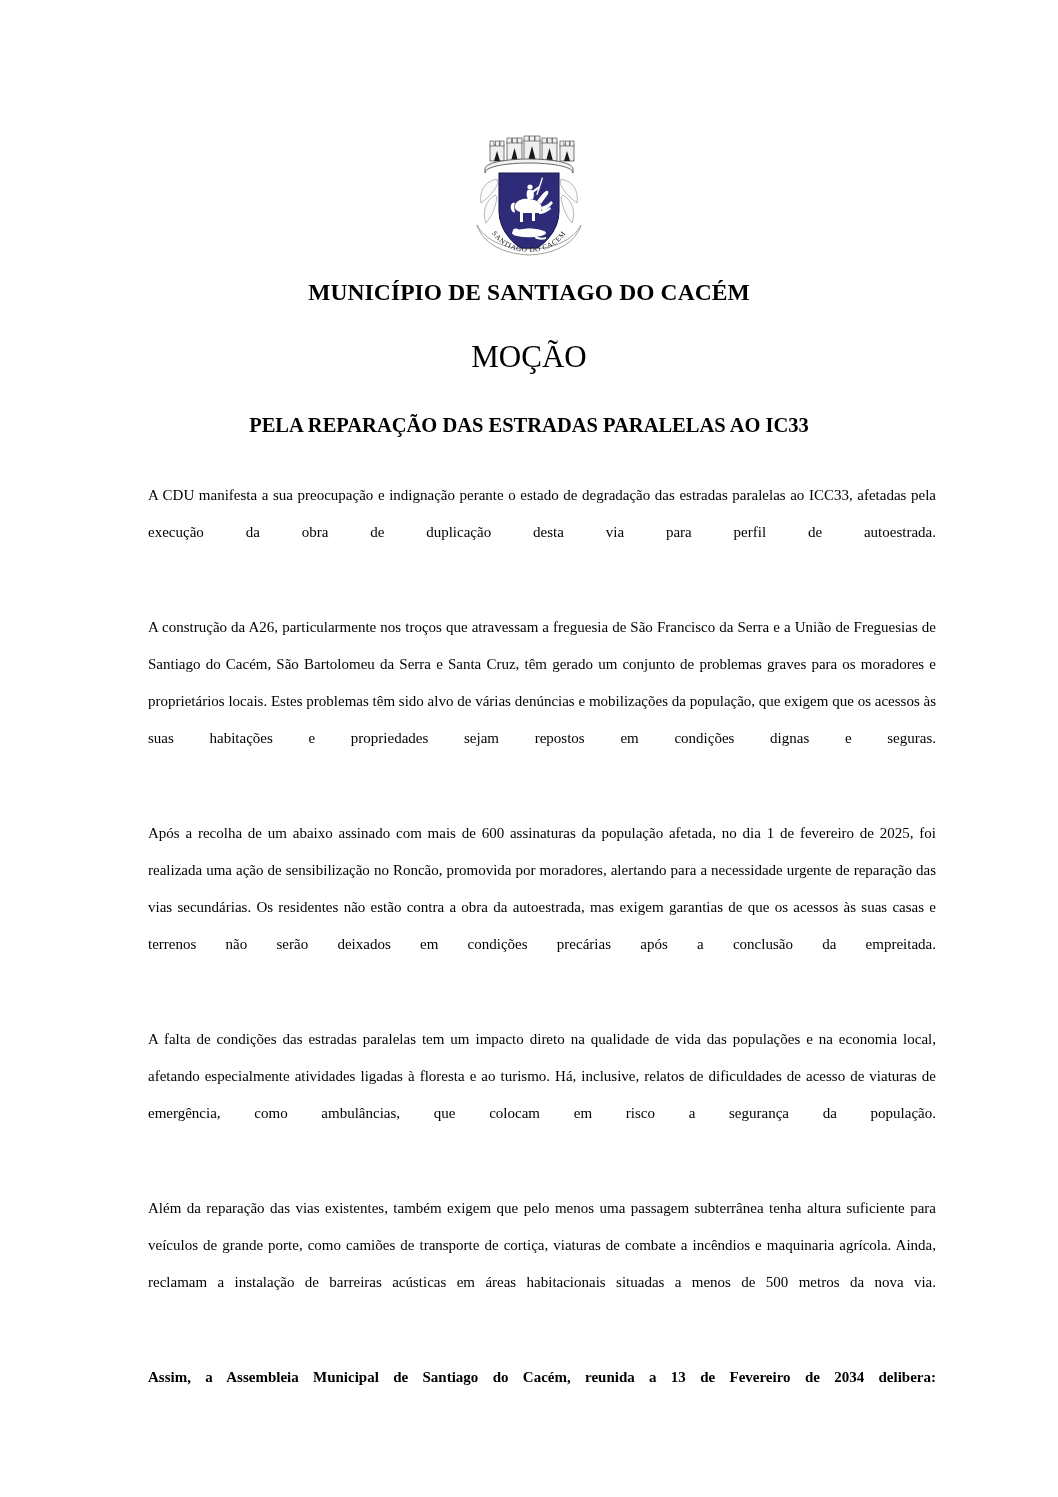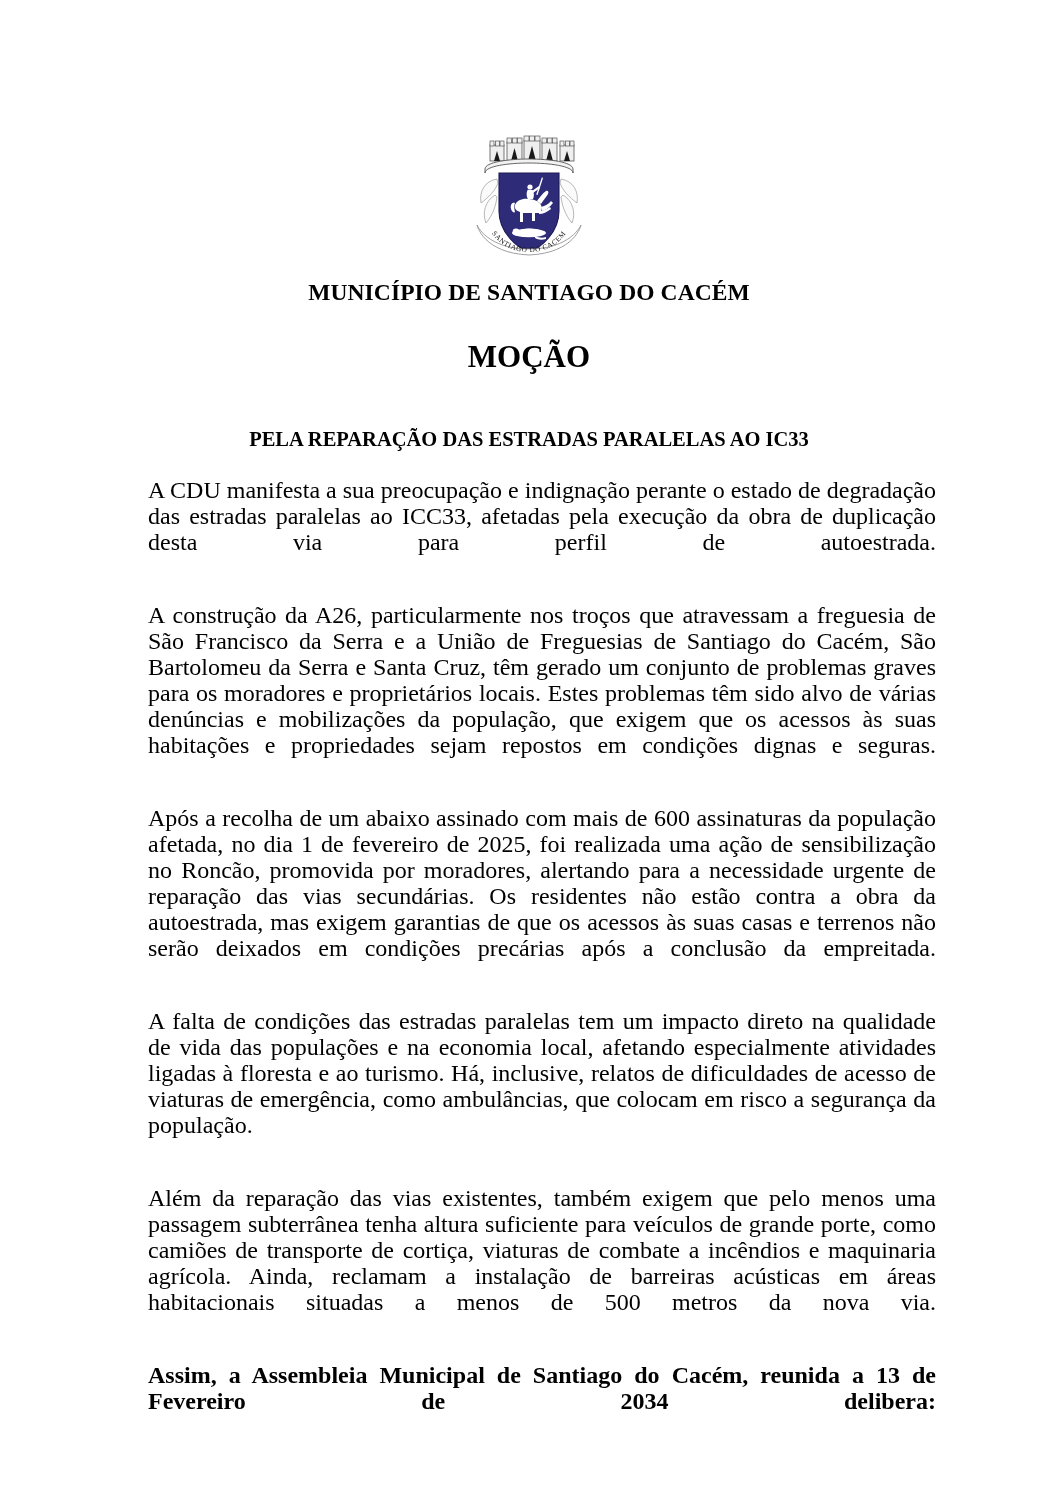--- a/index.html
+++ b/index.html
@@ -48,42 +48,42 @@
     text-align: center;
   }
   .org-line {
     font-weight: bold;
     font-size: 23.5px;
     line-height: 28px;
     letter-spacing: 0.1px;
     font-family: Liberation Serif, serif;
   }
   .doc-type {
-    font-weight: bold;
+    font-weight: normal;
     font-size: 31px;
     line-height: 36px;
     margin-top: 33px;
   }
   .subject {
     font-weight: bold;
     font-size: 20.5px;
     line-height: 24px;
-    margin-top: 52px;
+    margin-top: 38px;
   }
 
   
   .body-text {
     position: absolute;
     top: 477px;
     left: 148px;
     width: 788px;
   }
   .para {
-    font-size: 24px;
-    line-height: 26px;
+    font-size: 15px;
+    line-height: 37px;
     text-align: justify;
     text-justify: inter-word;
     margin: 0 0 21px 0;
     hyphens: none;
   }
   .para:last-child { margin-bottom: 0; }
   .para.bold { font-weight: bold; }
 
   
   .para::after {

